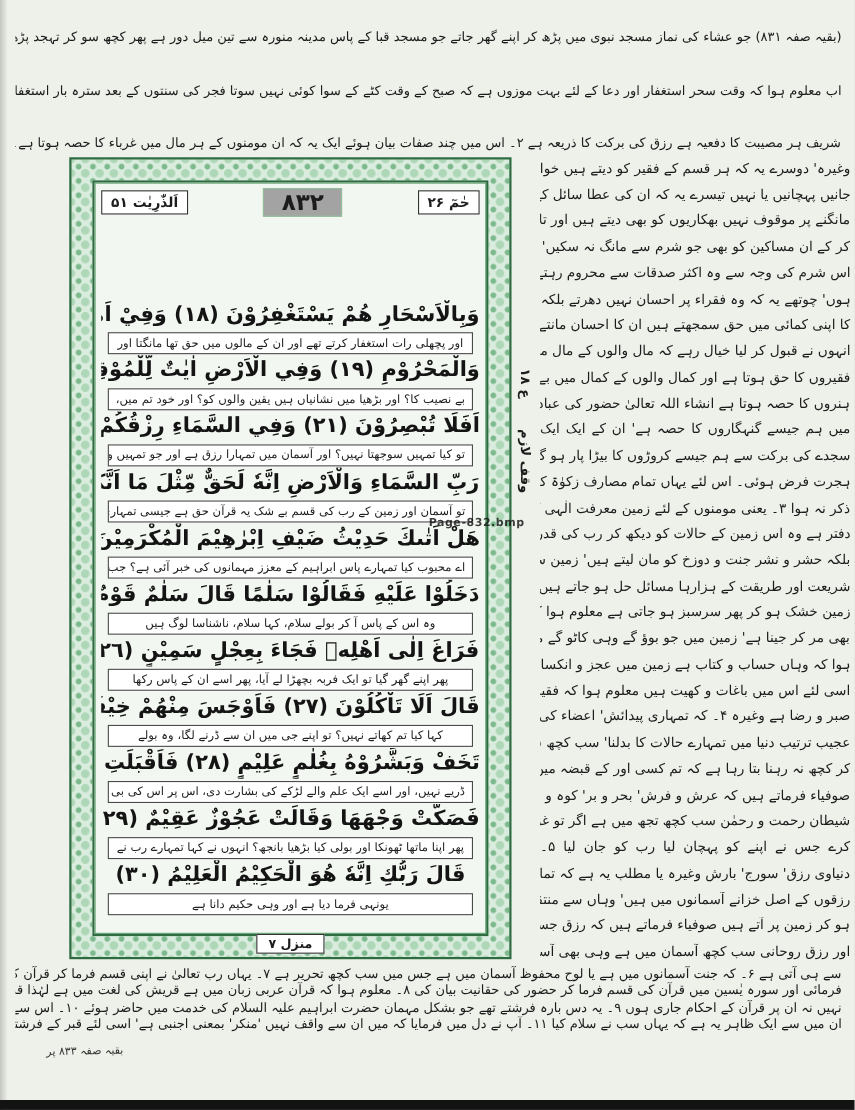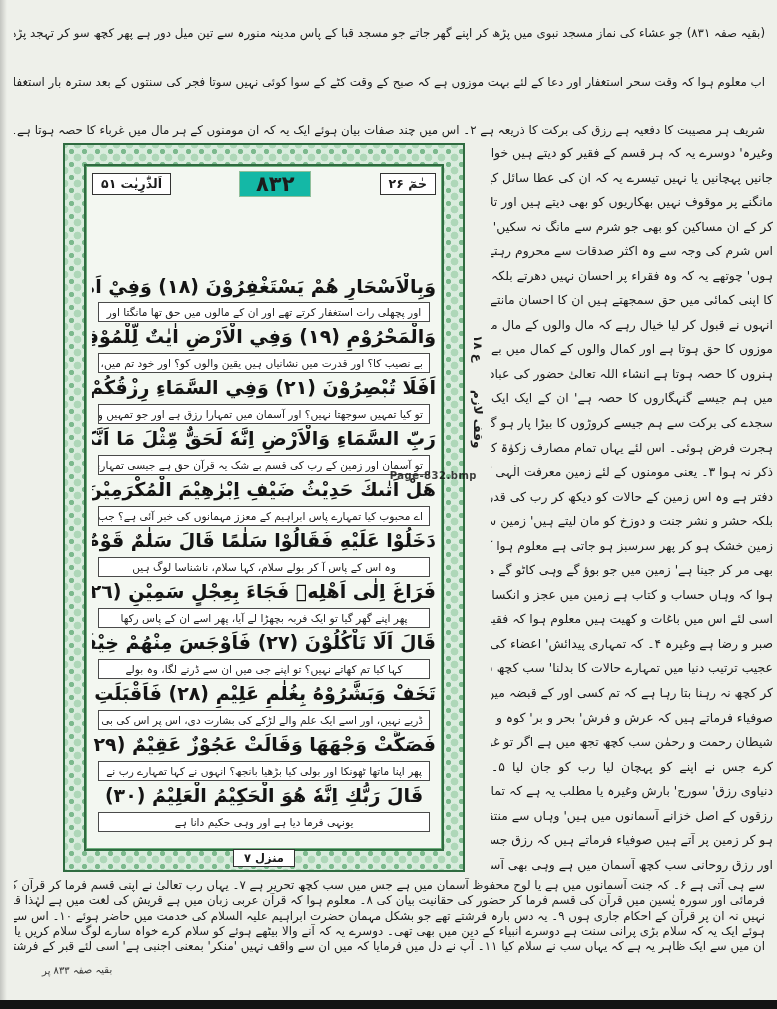--- a/index.html
+++ b/index.html
@@ -15,21 +15,21 @@
     border:2px solid #2f6b40;
     padding:19px;
     background:
       radial-gradient(circle, #7cb98d 2.2px, rgba(0,0,0,0) 3px) 0 0/13px 13px,
       radial-gradient(circle, #aed7b8 3.5px, rgba(0,0,0,0) 4.2px) 6px 6px/13px 13px,
       #d9ecdd;}
   #frame-inner{position:relative;box-sizing:border-box;width:100%;height:100%;border:2px solid #2f6b40;box-shadow:0 0 0 1px #6fae7e inset;background:#f3f7f1;display:flex;flex-direction:column;justify-content:space-between;padding:5px 6px 16px 6px;}
 
   #frame-header{display:flex;justify-content:space-between;align-items:center;height:26px;}
   .hdr-box{background:#fff;border:1px solid #333;padding:0 8px;font-size:12.5px;font-weight:bold;line-height:20px;white-space:nowrap;text-align:right;}
-  #page-number{font-size:21px;font-weight:bold;letter-spacing:2px;background:#14b8a6;border:1px solid #8fbf9b;padding:0 16px;line-height:24px;}
+  #page-number{font-size:21px;font-weight:bold;letter-spacing:2px;background:#a3a3a3;border:1px solid #8fbf9b;padding:0 16px;line-height:24px;}
 
   .verse-row{display:flex;flex-direction:column;gap:2px;margin:1px 0;}
   .arabic{font-size:19px;font-weight:bold;text-align:center;line-height:1.45;white-space:nowrap;overflow:hidden;color:#141414;}
   .trans{background:#fff;border:1px solid #4a4a4a;margin:0 6px;padding:1px 6px;font-size:10.6px;line-height:1.55;text-align:center;white-space:nowrap;overflow:hidden;color:#222;}
 
   #manzil{position:absolute;bottom:3px;right:50%;transform:translateX(50%);background:#fff;border:1px solid #333;font-size:11.5px;font-weight:bold;padding:0 10px;line-height:16px;white-space:nowrap;margin-top:24px;}
 
   
   #margin-notes{position:absolute;top:335px;right:288px;width:22px;height:200px;display:flex;flex-direction:column;gap:28px;align-items:center;}
   .vnote{writing-mode:vertical-rl;font-size:12px;font-weight:bold;white-space:nowrap;letter-spacing:2px;}
@@ -68,21 +68,21 @@
         <div class="hdr-box">اَلذّٰرِيٰت ۵۱</div>
       </div>
 
       <div id="verse-list">
           <div class="verse-row">
           <div class="arabic">وَبِالْاَسْحَارِ هُمْ يَسْتَغْفِرُوْنَ (١٨) وَفِيْ اَمْوَالِهِمْ حَقٌّ لِّلسَّائِلِ</div>
           <div class="trans">اور پچھلی رات استغفار کرتے تھے اور ان کے مالوں میں حق تھا مانگتا اور</div>
         </div>
           <div class="verse-row">
           <div class="arabic">وَالْمَحْرُوْمِ (١٩) وَفِي الْاَرْضِ اٰيٰتٌ لِّلْمُوْقِنِيْنَ (٢٠) وَفِيْ اَنْفُسِكُمْ</div>
-          <div class="trans">بے نصیب کا؟ اور قدرت میں نشانیاں ہیں یقین والوں کو؟ اور خود تم میں،</div>
+          <div class="trans">بے نصیب کا؟ اور بڑھیا میں نشانیاں ہیں یقین والوں کو؟ اور خود تم میں،</div>
         </div>
           <div class="verse-row">
           <div class="arabic">اَفَلَا تُبْصِرُوْنَ (٢١) وَفِي السَّمَاءِ رِزْقُكُمْ وَمَا تُوْعَدُوْنَ (٢٢) فَوَ</div>
           <div class="trans">تو کیا تمہیں سوجھتا نہیں؟ اور آسمان میں تمہارا رزق ہے اور جو تمہیں وعدہ دیا جاتا ہے</div>
         </div>
           <div class="verse-row">
           <div class="arabic">رَبِّ السَّمَاءِ وَالْاَرْضِ اِنَّهٗ لَحَقٌّ مِّثْلَ مَا اَنَّكُمْ تَنْطِقُوْنَ (٢٣)</div>
           <div class="trans">تو آسمان اور زمین کے رب کی قسم بے شک یہ قرآن حق ہے جیسی تمہاری زبان میں تم بولتے ہو</div>
         </div>
           <div class="verse-row">
@@ -128,28 +128,29 @@
 
   <div id="right-column">
       <div class="tline">وغیرہ' دوسرے یہ کہ ہر قسم کے فقیر کو دیتے ہیں خواہ اسے</div>
       <div class="tline">جانیں پہچانیں یا نہیں تیسرے یہ کہ ان کی عطا سائل کے</div>
       <div class="tline">مانگنے پر موقوف نہیں بھکاریوں کو بھی دیتے ہیں اور تلاش</div>
       <div class="tline">کر کے ان مساکین کو بھی جو شرم سے مانگ نہ سکیں' اور</div>
       <div class="tline">اس شرم کی وجہ سے وہ اکثر صدقات سے محروم رہتے</div>
       <div class="tline">ہوں' چوتھے یہ کہ وہ فقراء پر احسان نہیں دھرتے بلکہ ان</div>
       <div class="tline">کا اپنی کمائی میں حق سمجھتے ہیں ان کا احسان مانتے ہیں کہ</div>
       <div class="tline">انہوں نے قبول کر لیا خیال رہے کہ مال والوں کے مال میں</div>
-      <div class="tline">موزوں کا حق ہوتا ہے اور کمال والوں کے کمال میں بے</div>
+      <div class="tline">فقیروں کا حق ہوتا ہے اور کمال والوں کے کمال میں بے</div>
       <div class="tline">ہنروں کا حصہ ہوتا ہے انشاء اللہ تعالیٰ حضور کی عبادات</div>
       <div class="tline">میں ہم جیسے گنہگاروں کا حصہ ہے' ان کے ایک ایک</div>
       <div class="tline">سجدے کی برکت سے ہم جیسے کروڑوں کا بیڑا پار ہو گا۔</div>
       <div class="tline">ہجرت فرض ہوئی۔ اس لئے یہاں تمام مصارف زکوٰۃ کا</div>
       <div class="tline">ذکر نہ ہوا ۳۔ یعنی مومنوں کے لئے زمین معرفت الٰہی کا</div>
       <div class="tline">دفتر ہے وہ اس زمین کے حالات کو دیکھ کر رب کی قدرت</div>
       <div class="tline">بلکہ حشر و نشر جنت و دوزخ کو مان لیتے ہیں' زمین سے</div>
+      <div class="tline">شریعت اور طریقت کے ہزارہا مسائل حل ہو جاتے ہیں</div>
       <div class="tline">زمین خشک ہو کر پھر سرسبز ہو جاتی ہے معلوم ہوا کہ ہمیں</div>
       <div class="tline">بھی مر کر جینا ہے' زمین میں جو بوؤ گے وہی کاٹو گے معلوم</div>
       <div class="tline">ہوا کہ وہاں حساب و کتاب ہے زمین میں عجز و انکسار ہے</div>
       <div class="tline">اسی لئے اس میں باغات و کھیت ہیں معلوم ہوا کہ فقیر کا کام</div>
       <div class="tline">صبر و رضا ہے وغیرہ ۴۔ کہ تمہاری پیدائش' اعضاء کی</div>
       <div class="tline">عجیب ترتیب دنیا میں تمہارے حالات کا بدلنا' سب کچھ ہو</div>
       <div class="tline">کر کچھ نہ رہنا بتا رہا ہے کہ تم کسی اور کے قبضہ میں ہو</div>
       <div class="tline">صوفیاء فرماتے ہیں کہ عرش و فرش' بحر و بر' کوہ و جبل</div>
       <div class="tline">شیطان رحمت و رحمٰن سب کچھ تجھ میں ہے اگر تو غور</div>
       <div class="tline">کرے جس نے اپنے کو پہچان لیا رب کو جان لیا ۵۔</div>
@@ -157,21 +158,20 @@
       <div class="tline">رزقوں کے اصل خزانے آسمانوں میں ہیں' وہاں سے منتقل</div>
       <div class="tline">ہو کر زمین پر آتے ہیں صوفیاء فرماتے ہیں کہ رزق جسمانی</div>
       <div class="tline">اور رزق روحانی سب کچھ آسمان میں ہے وہی بھی آسمان</div>
     </div>
 
   <div id="bottom-block">
     <div id="bottom-lines">
         <div class="tline">سے ہی آتی ہے ۶۔ کہ جنت آسمانوں میں ہے یا لوح محفوظ آسمان میں ہے جس میں سب کچھ تحریر ہے ۷۔ یہاں رب تعالیٰ نے اپنی قسم فرما کر قرآن کی حقانیت بیان</div>
         <div class="tline">فرمائی اور سورہ یٰسین میں قرآن کی قسم فرما کر حضور کی حقانیت بیان کی ۸۔ معلوم ہوا کہ قرآن عربی زبان میں ہے قریش کی لغت میں ہے لہٰذا قرآن کے ترجمے قرآن</div>
         <div class="tline">نہیں نہ ان پر قرآن کے احکام جاری ہوں ۹۔ یہ دس بارہ فرشتے تھے جو بشکل مہمان حضرت ابراہیم علیہ السلام کی خدمت میں حاضر ہوئے ۱۰۔ اس سے دو مسئلے معلوم</div>
-        <div class="tline">ہوئے ایک یہ کہ سلام بڑی پرانی سنت ہے دوسرے انبیاء کے دین میں بھی تھی۔ دوسرے یہ کہ آنے والا بیٹھے ہوئے کو سلام کرے خواہ سارے لوگ سلام کریں یا</div>
         <div class="tline">ان میں سے ایک ظاہر یہ ہے کہ یہاں سب نے سلام کیا ۱۱۔ آپ نے دل میں فرمایا کہ میں ان سے واقف نہیں 'منکر' بمعنی اجنبی ہے' اسی لئے قبر کے فرشتوں کو منکر و</div>
       </div>
     <div id="continuation">بقیہ صفہ ۸۳۳ پر</div>
   </div>
 
   <div id="edge-shadow"></div>
   <div id="bottom-bar"></div>
 </div>
 
 </body></html>

